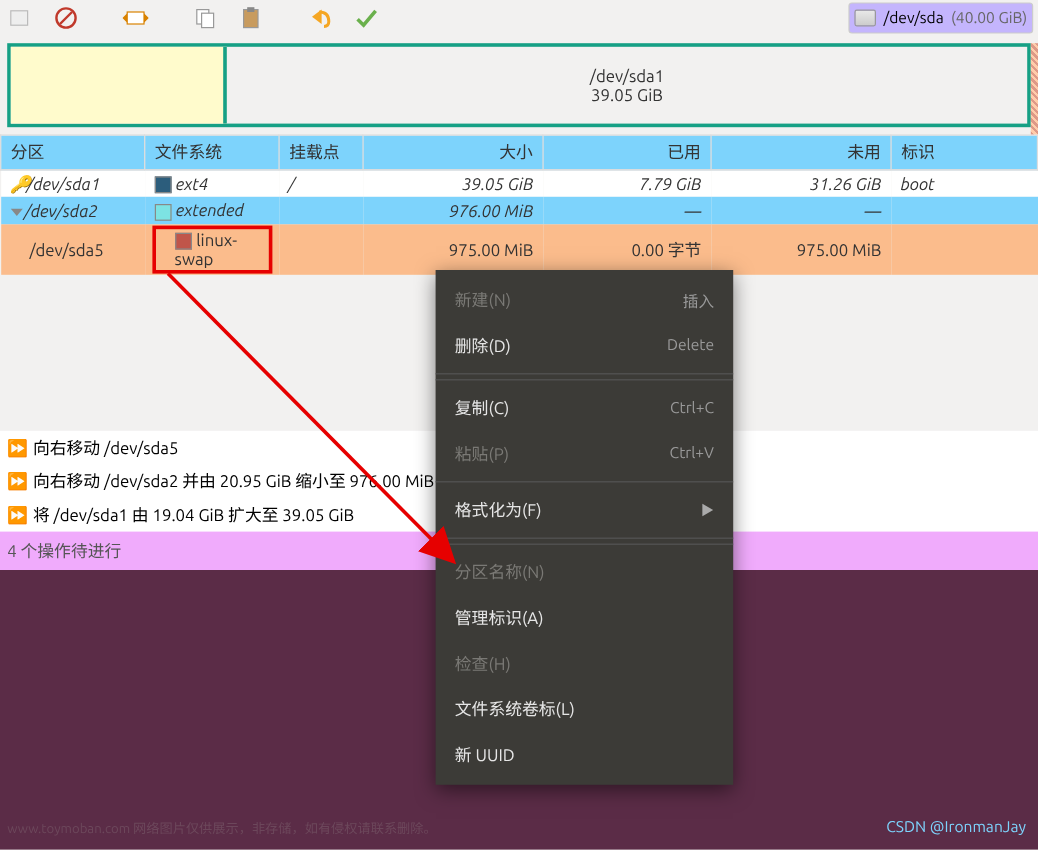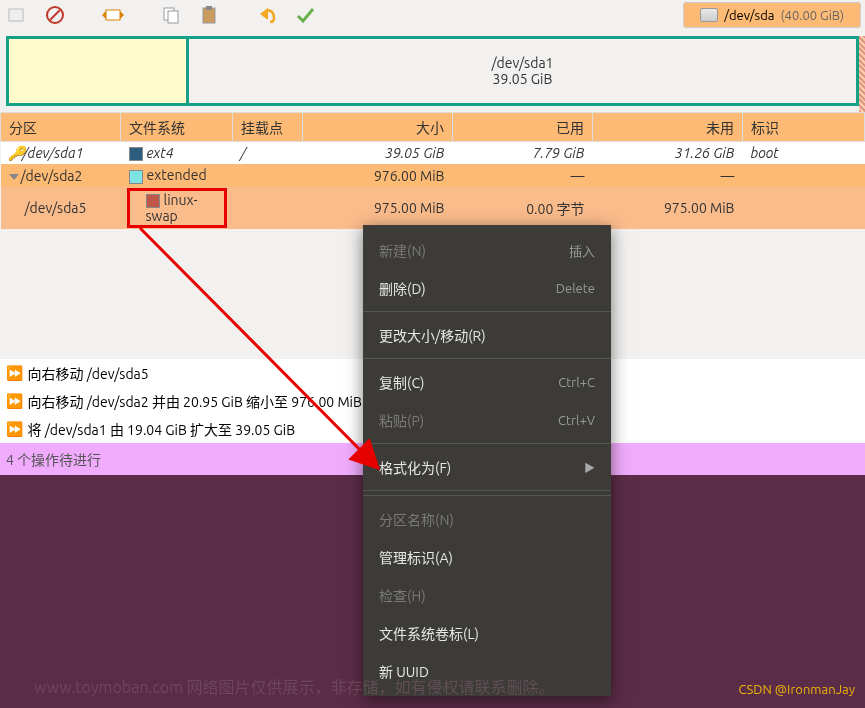--- a/index.html
+++ b/index.html
@@ -4,36 +4,36 @@
 <style>
 * { box-sizing: border-box; margin: 0; padding: 0; font-family: "Ubuntu", "Noto Sans CJK SC", sans-serif; }
 body { width: 865px; height: 708px; background: #5b2c47; position: relative; overflow: hidden; }
 
 .app { background: #f2f1f0; width: 865px; }
 
 
 .toolbar { display: flex; align-items: center; padding: 2px 4px; gap: 12px; height: 30px; }
 .tbtn { width: 26px; height: 26px; display: flex; align-items: center; justify-content: center; }
 .spacer { flex: 1; }
-.device-picker { display: flex; align-items: center; gap: 6px; background: #fdba74; border: 1px solid #ccc; border-radius: 3px; padding: 2px 16px; font-size: 13px; height: 26px; }
+.device-picker { display: flex; align-items: center; gap: 6px; background: #c4b5fd; border: 1px solid #ccc; border-radius: 3px; padding: 2px 4px; font-size: 13px; height: 26px; }
 .drive-icn { width: 18px; height: 14px; background: linear-gradient(#e8e8e8,#ccc); border: 1px solid #999; border-radius: 2px; }
 
 
 .partbar-wrap { padding: 6px; }
 .partbar { display: flex; height: 70px; border: 3px solid #16a085; }
 .part-yellow { width: 180px; background: #fffbcc; border-right: 3px solid #16a085; }
 .part-main { flex: 1; display: flex; flex-direction: column; align-items: center; justify-content: center; font-size: 14px; color: #333; }
 
 
 .table { width: 100%; border-collapse: collapse; font-size: 14px; }
-.table th { text-align: left; font-weight: normal; padding: 4px 8px; border: 1px solid #ddd; background: #fdba74; color: #333; }
+.table th { text-align: left; font-weight: normal; padding: 4px 8px; border: 1px solid #ddd; background: #7dd3fc; color: #333; }
 .table th.right, .table td.right { text-align: right; }
 .table td { padding: 3px 8px; border: none; color: #333; }
 .table tr.row td { background: #fff; font-style: italic; }
-.table tr.alt td { background: #fdba74; }
+.table tr.alt td { background: #7dd3fc; font-style: italic; }
 .table tr.sel td { background: #fbbc8c; }
 .fs-swatch { display: inline-block; width: 14px; height: 14px; vertical-align: middle; margin-right: 4px; border: 1px solid #888; }
 .sw-ext4 { background: #2c5d7c; }
 .sw-extended { background: #7de3e3; }
 .sw-swap { background: #c0554a; }
 .key-icn { display: inline-block; width: 14px; color: #999; }
 .tri { display: inline-block; width: 0; height: 0; border-top: 5px solid transparent; border-bottom: 5px solid transparent; border-left: 6px solid #888; margin-right: 2px; vertical-align: middle; }
 .tri.down { border-left: 5px solid transparent; border-right: 5px solid transparent; border-top: 6px solid #888; border-bottom: none; }
 
 .red-box { outline: 3px solid #e60000; outline-offset: -1px; }
@@ -49,22 +49,22 @@
 .ctx .item { padding: 9px 16px; display: flex; justify-content: space-between; align-items: center; color: #e6e6e6; }
 .ctx .item.disabled { color: #7a7975; }
 .ctx .sep { height: 1px; background: #555; margin: 4px 0; }
 .ctx .shortcut { color: #999; font-size: 13px; }
 .ctx .item .sub { color: #aaa; font-size: 11px; }
 
 
 .arrow-svg { position: absolute; top: 210px; left: 100px; pointer-events: none; }
 
 
-.wm { position: absolute; left: 6px; bottom: 10px; color: rgba(120,90,105,.6); font-size: 16px; margin-left: 28px; }
-.wm2 { position: absolute; right: 10px; bottom: 12px; color: #eab308; font-size: 13px; }
+.wm { position: absolute; left: 6px; bottom: 10px; color: rgba(120,90,105,.6); font-size: 11px; }
+.wm2 { position: absolute; right: 10px; bottom: 12px; color: #7dd3fc; font-size: 13px; }
 
 .cut-right { position:absolute; top:36px; right:0; width:6px; height:76px; background:repeating-linear-gradient(45deg,#d98,#d98 2px,#fca 2px,#fca 4px);}
 </style>
 </head>
 <body>
 
 <div class="app">
 
   <div class="toolbar">
     <div class="tbtn">
@@ -193,23 +193,20 @@
 <div class="ctx">
   <div class="item disabled">
       <span>新建(N)</span>
       <span class="shortcut">插入</span>
     </div>
   <div class="item">
       <span>删除(D)</span>
       <span class="shortcut">Delete</span>
     </div>
   <div class="sep"></div>
-  <div class="item">
-      <span>更改大小/移动(R)</span>
-    </div>
   <div class="sep"></div>
   <div class="item">
       <span>复制(C)</span>
       <span class="shortcut">Ctrl+C</span>
     </div>
   <div class="item disabled">
       <span>粘贴(P)</span>
       <span class="shortcut">Ctrl+V</span>
     </div>
   <div class="sep"></div>

